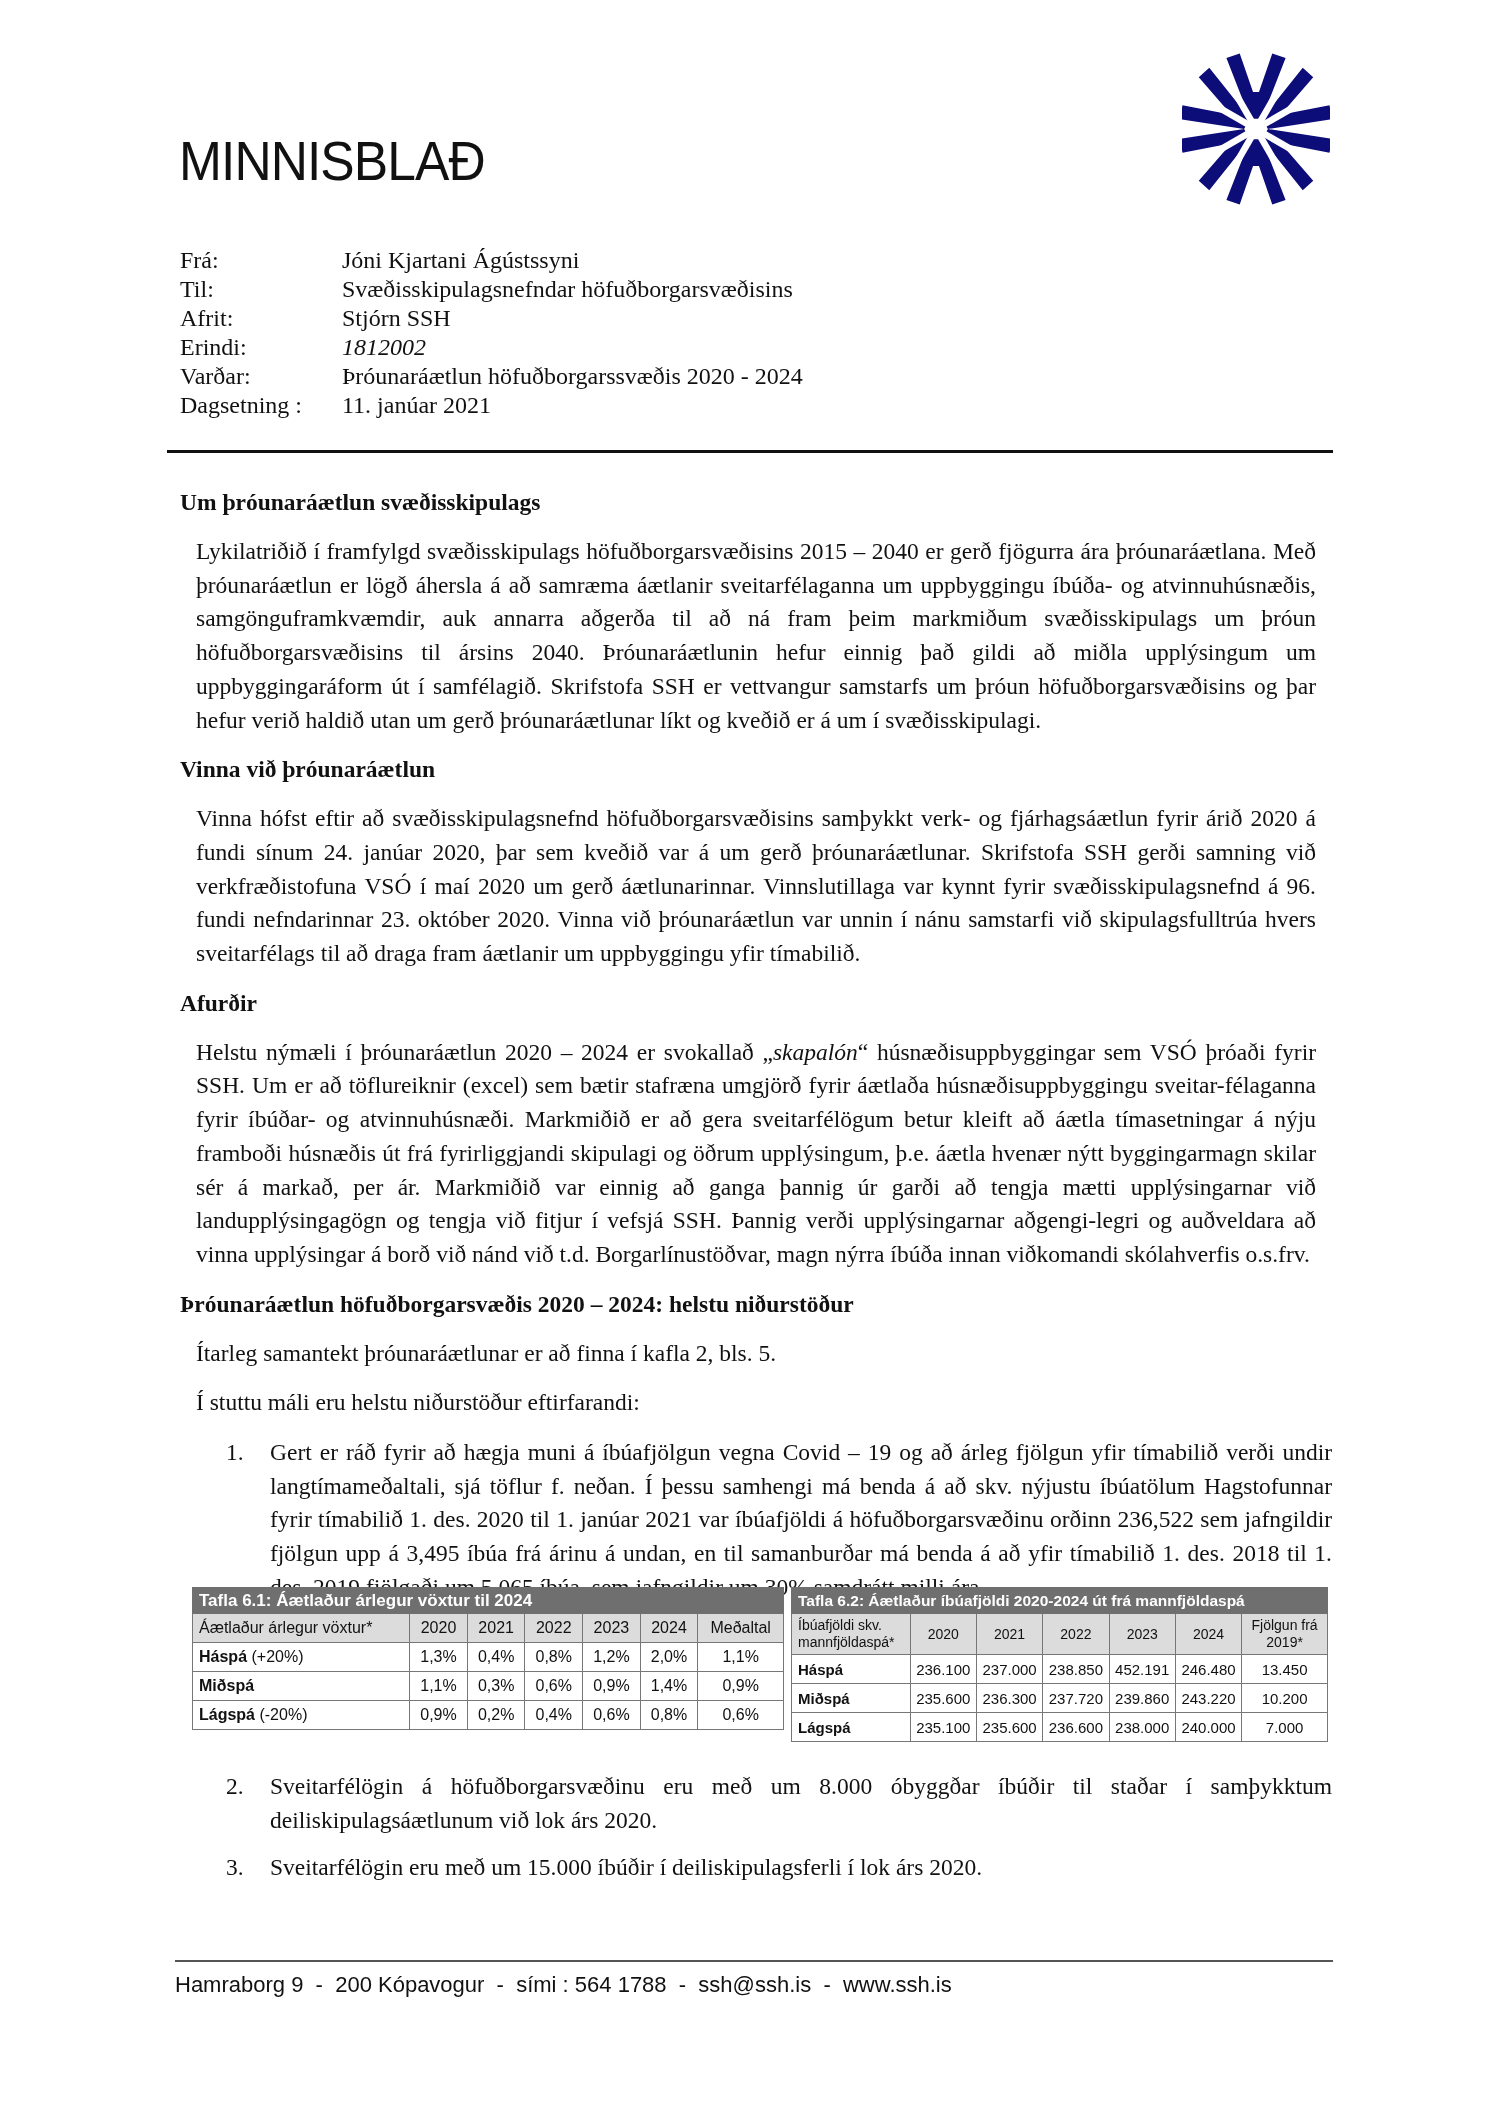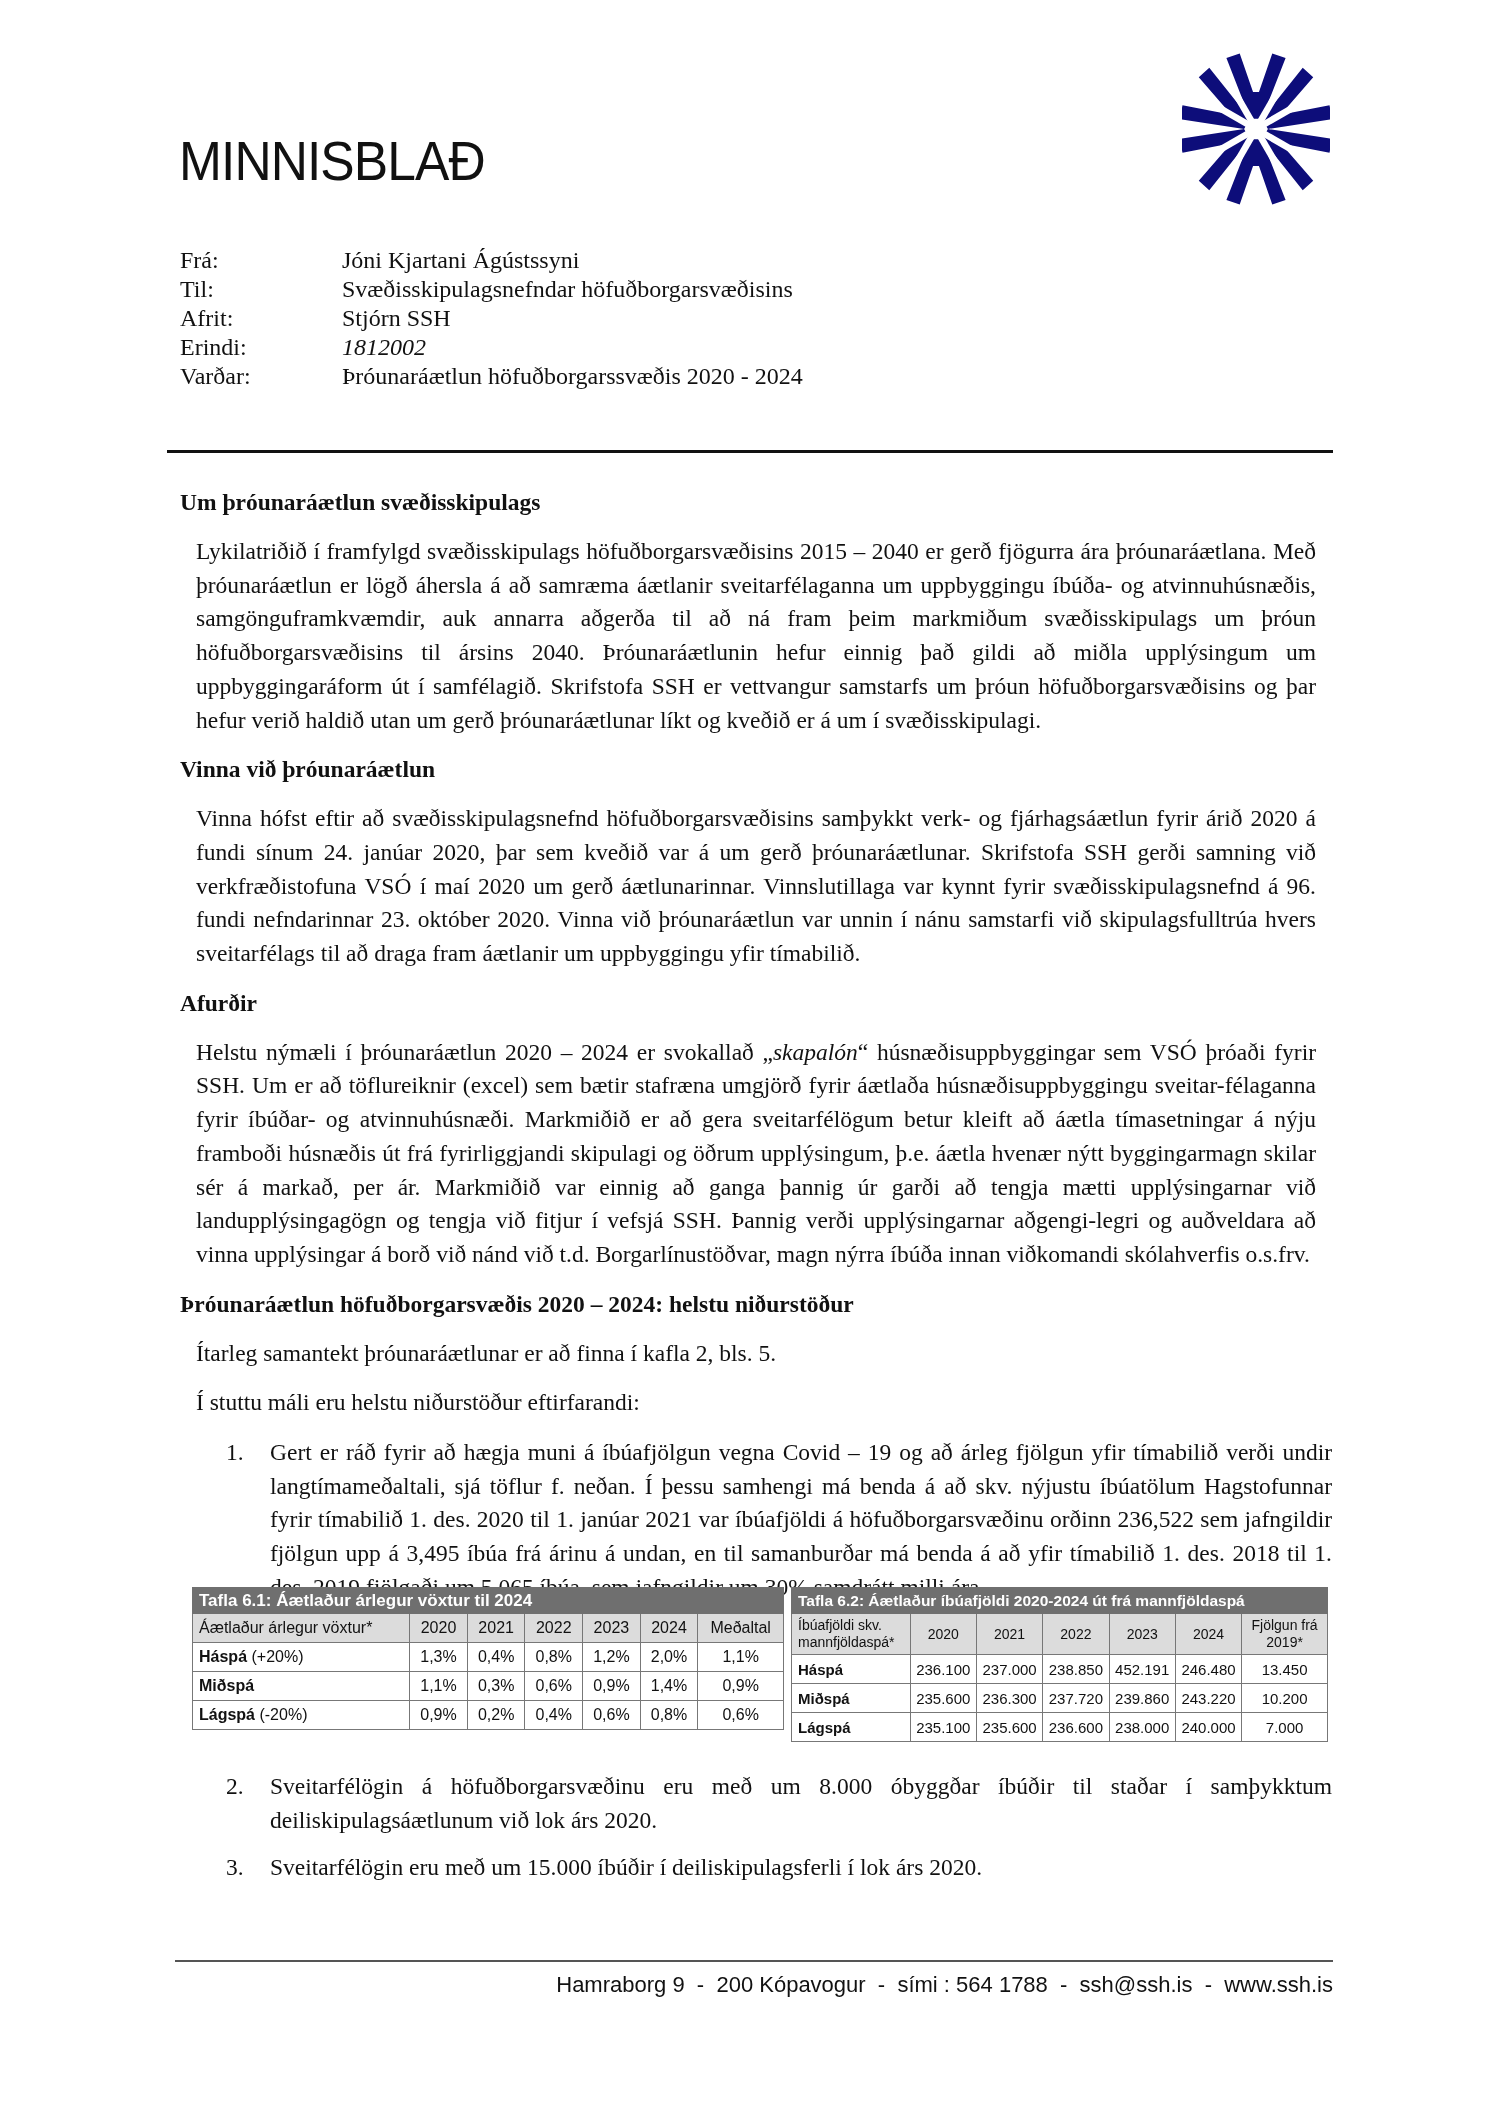--- a/index.html
+++ b/index.html
@@ -43,21 +43,21 @@
   #t62 .title-row th { font-size: 15.5px; }
   #t62 .head-row td { height: 40px; line-height: 17px; font-size: 14px; }
   #t62 td.num { padding: 0 3px; }
   #t62 td.rowlabel { font-size: 15px; }
 
   #list-rest { position: absolute; left: 180px; top: 1770px; width: 1152px; font-size: 23.5px; line-height: 33.7px; }
   #list-rest ol.results { margin: 0; }
   #list-rest li + li { margin-top: 14px; }
 
   #rule-footer { position: absolute; left: 175px; top: 1960px; width: 1158px; height: 2px; background: #555; }
-  #footer { position: absolute; left: 175px; top: 1972px; width: 1158px; text-align: right; font-size: 22px; color: #111; }
+  #footer { position: absolute; left: 175px; top: 1972px; width: 1158px; text-align: left; font-size: 22px; color: #111; }
 </style>
 </head>
 <body>
 
 <h1 id="doc-title" class="sans">MINNISBLAÐ</h1>
 
 <svg id="logo" viewBox="-100 -104 200 208">
   <g fill="#0d0d7a">
     <g id="arm">
       <polygon points="-8,-14 -40,-96 -22,-102 -4,-50 4,-50 22,-102 40,-96 8,-14"></polygon>
@@ -90,20 +90,24 @@
     <span class="meta-value">Stjórn SSH</span>
   </div>
   <div class="meta-row">
     <span class="meta-label">Erindi:</span>
     <span class="meta-value italic">1812002</span>
   </div>
   <div class="meta-row">
     <span class="meta-label">Varðar:</span>
     <span class="meta-value">Þróunaráætlun höfuðborgarssvæðis 2020 - 2024</span>
   </div>
+  <div class="meta-row">
+    <span class="meta-label">Dagsetning :</span>
+    <span class="meta-value">11. janúar 2021</span>
+  </div>
 </div>
 
 <div id="rule-top"></div>
 
 <div id="body" class="serif">
   <div class="section">
     <h2>Um þróunaráætlun svæðisskipulags</h2>
     <p>Lykilatriðið í framfylgd svæðisskipulags höfuðborgarsvæðisins 2015 – 2040 er gerð fjögurra ára þróunaráætlana. Með þróunaráætlun er lögð áhersla á að samræma áætlanir sveitarfélaganna um uppbyggingu íbúða- og atvinnuhúsnæðis, samgönguframkvæmdir, auk annarra aðgerða til að ná fram þeim markmiðum svæðisskipulags um þróun höfuðborgarsvæðisins til ársins 2040. Þróunaráætlunin hefur einnig það gildi að miðla upplýsingum um uppbyggingaráform út í samfélagið. Skrifstofa SSH er vettvangur samstarfs um þróun höfuðborgarsvæðisins og þar hefur verið haldið utan um gerð þróunaráætlunar líkt og kveðið er á um í svæðisskipulagi.</p>
   </div>
   <div class="section">

